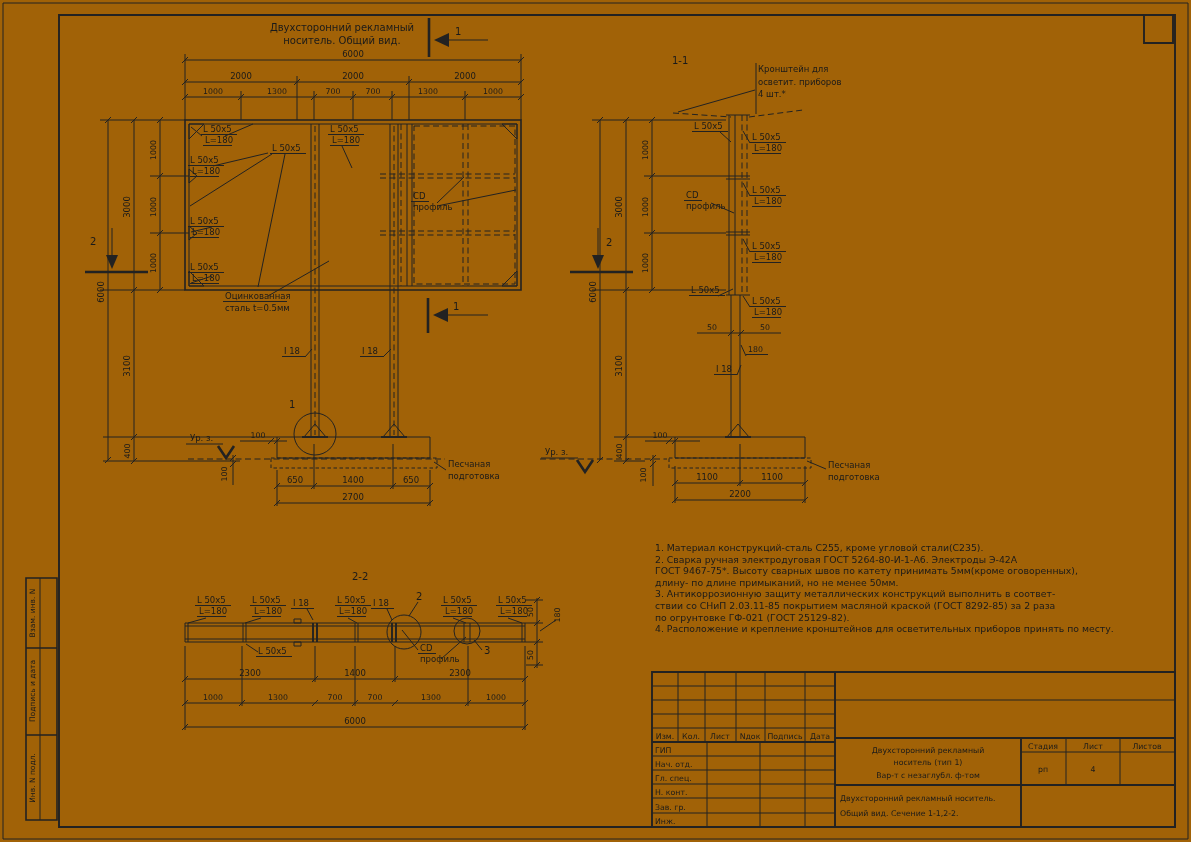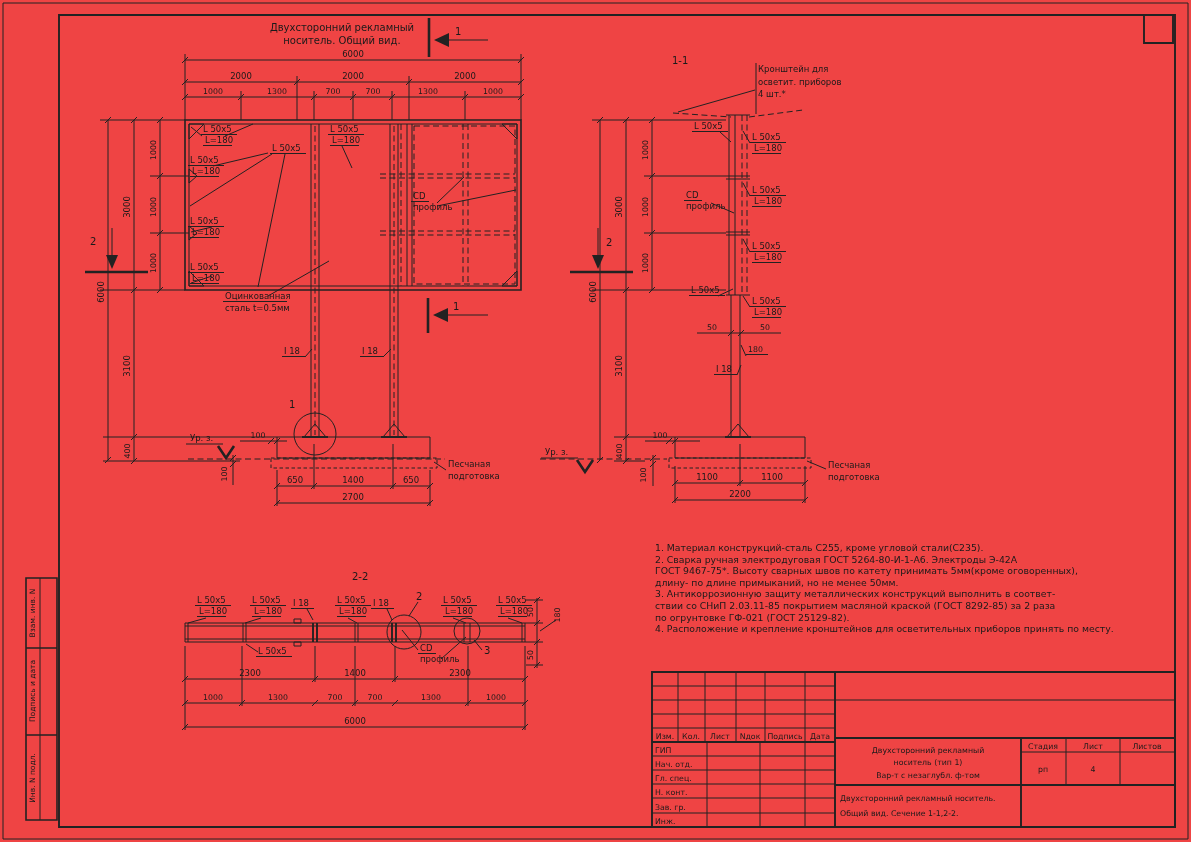--- a/index.html
+++ b/index.html
@@ -1,16 +1,16 @@
 <!DOCTYPE html>
 <html><head>
 <meta charset="utf-8">
 <style>
   html,body{margin:0;padding:0;background:#e8e8e8;}
-  .sheet{position:relative;width:1191px;height:842px;background:#ef4444;overflow:hidden;}
+  .sheet{position:relative;width:1191px;height:842px;background:#a16207;overflow:hidden;}
   svg{position:absolute;left:0;top:0;}
   svg text{font-family:"DejaVu Sans",sans-serif;font-size:8.5px;fill:#1a1a1a;}
   .mid{text-anchor:middle;}
   .hd{font-size:10px;}
   .nt{font-size:9.3px;}
   .f8{font-size:7.8px;}
   .f75{font-size:7.5px;}
   .s{stroke:#222;fill:none;stroke-width:1;}
   .w15{stroke-width:1.6;}
   .w2{stroke-width:1.9;}

